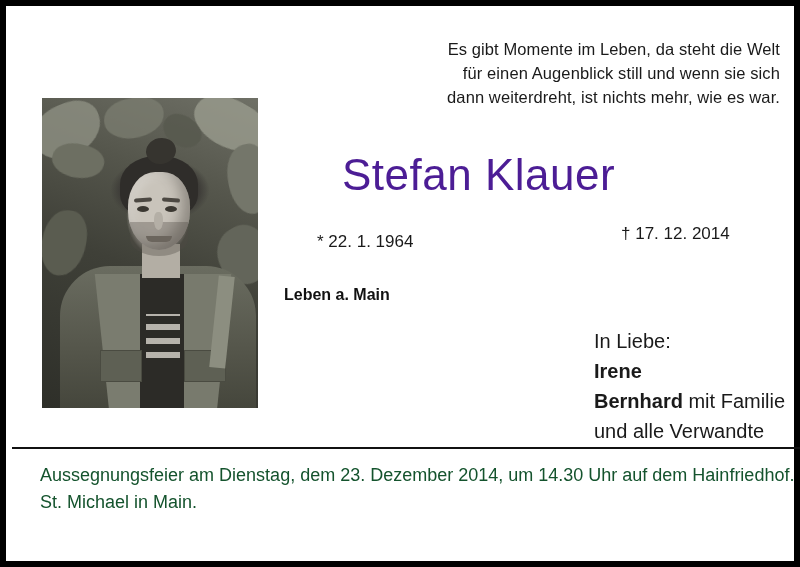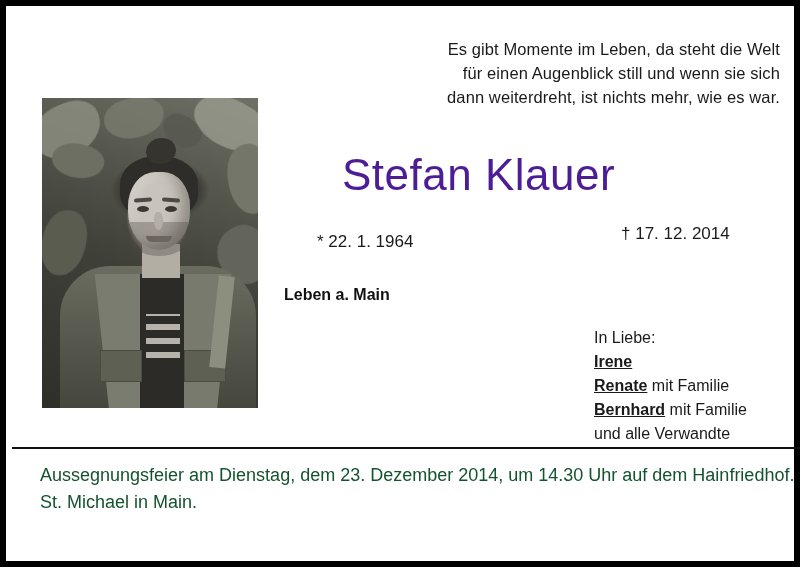--- a/index.html
+++ b/index.html
@@ -207,26 +207,26 @@
     font-weight: bold;
     color: #111111;
     white-space: nowrap;
   }
 
   
   .family {
     position: absolute;
     left: 588px;
     top: 320px;
-    font-size: 16px;
+    font-size: 20px;
     line-height: 1.5;
     color: #1a1a1a;
     white-space: nowrap;
   }
-  .family b { font-weight: bold; text-decoration: underline; }
+  .family b { font-weight: bold; }
 
   
   .divider {
     position: absolute;
     left: 6px;
     top: 441px;
     width: 788px;
     height: 2px;
     background: #111111;
   }
@@ -291,21 +291,20 @@
   <div class="dates">
     <span class="born">* 22. 1. 1964</span>
     <span class="died">† 17. 12. 2014</span>
   </div>
 
   <div class="place">Leben a. Main</div>
 
   <div class="family">
     <div>In Liebe:</div>
     <div><b>Irene</b><span></span></div>
-    <div><b>Renate</b><span> mit Familie</span></div>
     <div><b>Bernhard</b><span> mit Familie</span></div>
     <div>und alle Verwandte</div>
   </div>
 
   <div class="divider"></div>
 
   <div class="footer">
     <div>Aussegnungsfeier am Dienstag, dem 23. Dezember 2014, um 14.30 Uhr auf dem Hainfriedhof.</div>
     <div>St. Michael in Main.</div>
   </div>

